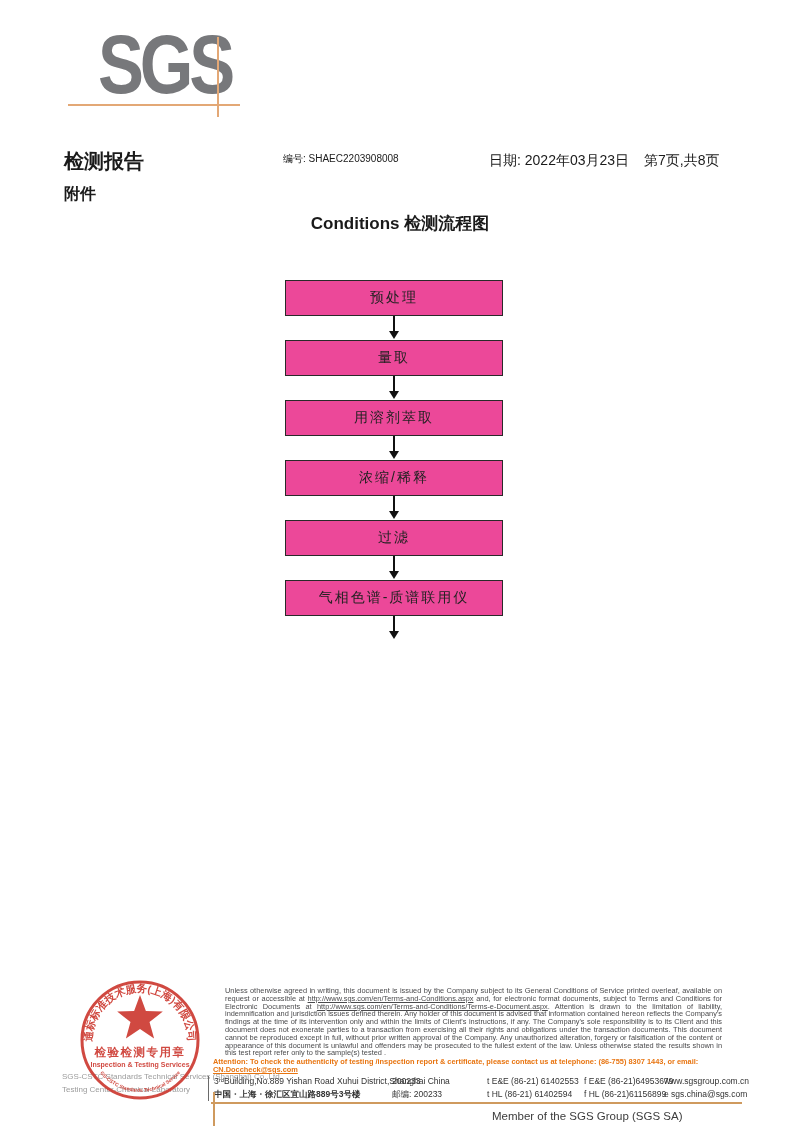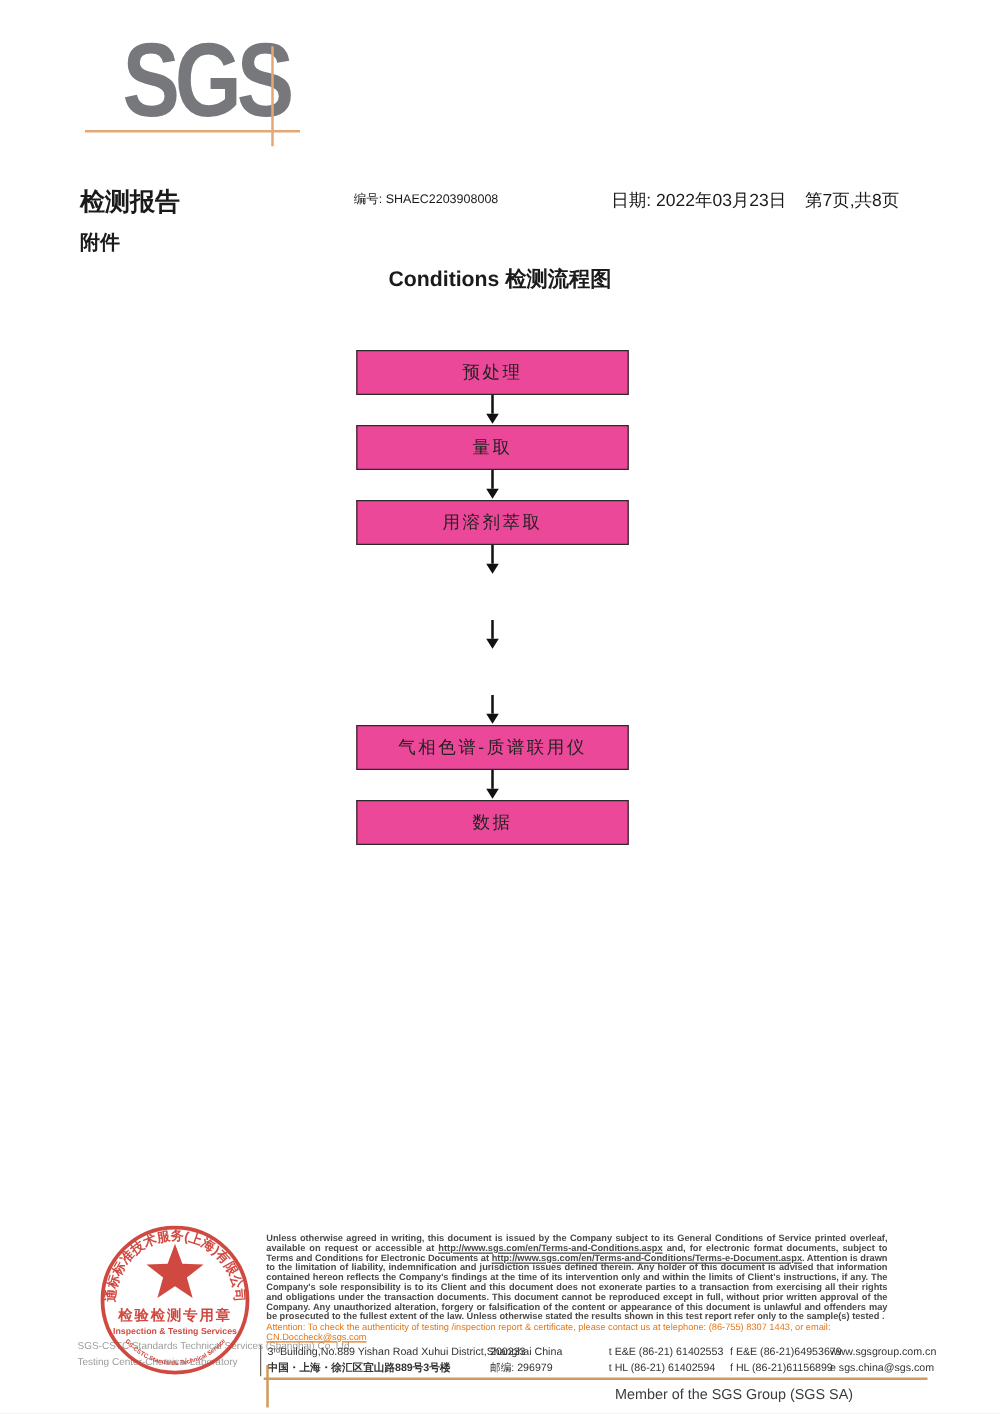--- a/index.html
+++ b/index.html
@@ -27,27 +27,27 @@
   .fc-box{
     position:absolute;left:285px;width:216px;height:34px;border:1px solid #2a2a2a;
     display:flex;align-items:center;justify-content:center;
     font-size:14px;letter-spacing:2px;color:#222;background:#ec4899;
   }
   .fc-arrow{position:absolute;left:387px;width:14px;height:23px;}
   .fc-arrow .shaft{width:2px;height:15px;background:#111;margin:0 auto;}
   .fc-arrow .head{width:0;height:0;margin:0 auto;border-left:5px solid transparent;border-right:5px solid transparent;border-top:8px solid #111;}
   
   .disclaimer{
-    position:absolute;left:213px;top:987px;width:497px;
-    font-size:7.4px;line-height:7.8px;font-weight:bold;color:#4a4a4c;
+    position:absolute;left:225px;top:987px;width:497px;
+    font-size:7.4px;line-height:7.8px;font-weight:normal;color:#4a4a4c;
     text-align:justify;
   }
   .attention{
     position:absolute;left:213px;top:1058px;width:500px;
-    font-size:7.4px;line-height:7.8px;font-weight:normal;color:#e87511;
+    font-size:7.4px;line-height:7.8px;font-weight:bold;color:#e87511;
   }
   .lnk{text-decoration:underline;}
   .addr-vline{position:absolute;left:208px;top:1076px;width:1px;height:25px;background:#6a6a6a;}
   .addr{position:absolute;font-size:8.5px;color:#333;white-space:nowrap;}
   .addr.cn{font-family:"Liberation Sans","DejaVu Sans",sans-serif;font-weight:bold;}
   .footer-hline{position:absolute;left:211px;top:1102px;width:531px;height:2px;background:#cf9a5e;}
   .footer-vline{position:absolute;left:213px;top:1092px;width:2px;height:34px;background:#cf9a5e;}
   .member{position:absolute;left:492px;top:1110px;font-size:11.5px;color:#3c3c3c;}
   .company-en{position:absolute;left:62px;top:1072px;font-size:8px;color:#9c9c9c;white-space:nowrap;}
   .company-dept{position:absolute;left:62px;top:1085px;font-size:8px;color:#9c9c9c;white-space:nowrap;}
@@ -79,34 +79,35 @@
   <div class="fc-box" style="top:340px">量取</div>
   <div class="fc-arrow" style="top:376px">
       <div class="shaft"></div>
       <div class="head"></div>
     </div>
   <div class="fc-box" style="top:400px">用溶剂萃取</div>
   <div class="fc-arrow" style="top:436px">
       <div class="shaft"></div>
       <div class="head"></div>
     </div>
+  <div class="fc-box" style="top:460px">浓缩/稀释</div>
   <div class="fc-arrow" style="top:496px">
       <div class="shaft"></div>
       <div class="head"></div>
     </div>
+  <div class="fc-box" style="top:520px">过滤</div>
   <div class="fc-arrow" style="top:556px">
       <div class="shaft"></div>
       <div class="head"></div>
     </div>
   <div class="fc-box" style="top:580px">气相色谱-质谱联用仪</div>
   <div class="fc-arrow" style="top:616px">
       <div class="shaft"></div>
       <div class="head"></div>
     </div>
-  <div class="fc-box" style="top:640px">数据</div>
 
   <div class="company-en">SGS-CSTC Standards Technical Services (Shanghai) Co.,Ltd.</div>
   <div class="company-dept">Testing Center-Chemical Laboratory</div>
 
   <svg class="stamp-svg" viewBox="0 0 170 170">
     <defs>
       <path id="arcTop" d="M 41.5,105.3 A 48,48 0 1 1 128.5,105.3" fill="none"></path>
       <path id="arcBottom" d="M 45.2,118.4 A 52,52 0 0 0 124.8,118.4" fill="none"></path>
     </defs>
     <circle cx="85" cy="85" r="58" fill="none" stroke="#cd3a31" stroke-width="3"></circle>
@@ -125,21 +126,21 @@
   <div class="attention"><span>Attention: To check the authenticity of testing /inspection report &amp; certificate, please contact us at telephone: (86-755) 8307 1443, or email: </span><span class="lnk">CN.Doccheck@sgs.com</span></div>
 
   <div class="addr-vline"></div>
   <span class="addr" style="left:214px;top:1076px">3ʳᵈBuilding,No.889 Yishan Road Xuhui District,Shanghai China</span>
   <span class="addr" style="left:392px;top:1076px">200233</span>
   <span class="addr" style="left:487px;top:1076px">t E&amp;E (86-21) 61402553</span>
   <span class="addr" style="left:584px;top:1076px">f E&amp;E (86-21)64953679</span>
   <span class="addr" style="left:664px;top:1076px">www.sgsgroup.com.cn</span>
 
   <span class="addr cn" style="left:214px;top:1089px">中国・上海・徐汇区宜山路889号3号楼</span>
-  <span class="addr" style="left:392px;top:1089px">邮编: 296979</span>
+  <span class="addr" style="left:392px;top:1089px">邮编: 200233</span>
   <span class="addr" style="left:487px;top:1089px">t HL (86-21) 61402594</span>
   <span class="addr" style="left:584px;top:1089px">f HL (86-21)61156899</span>
   <span class="addr" style="left:664px;top:1089px">e  sgs.china@sgs.com</span>
 
   <div class="footer-hline"></div>
   <div class="footer-vline"></div>
   <div class="member">Member of the SGS Group (SGS SA)</div>
 
 </div>
 

